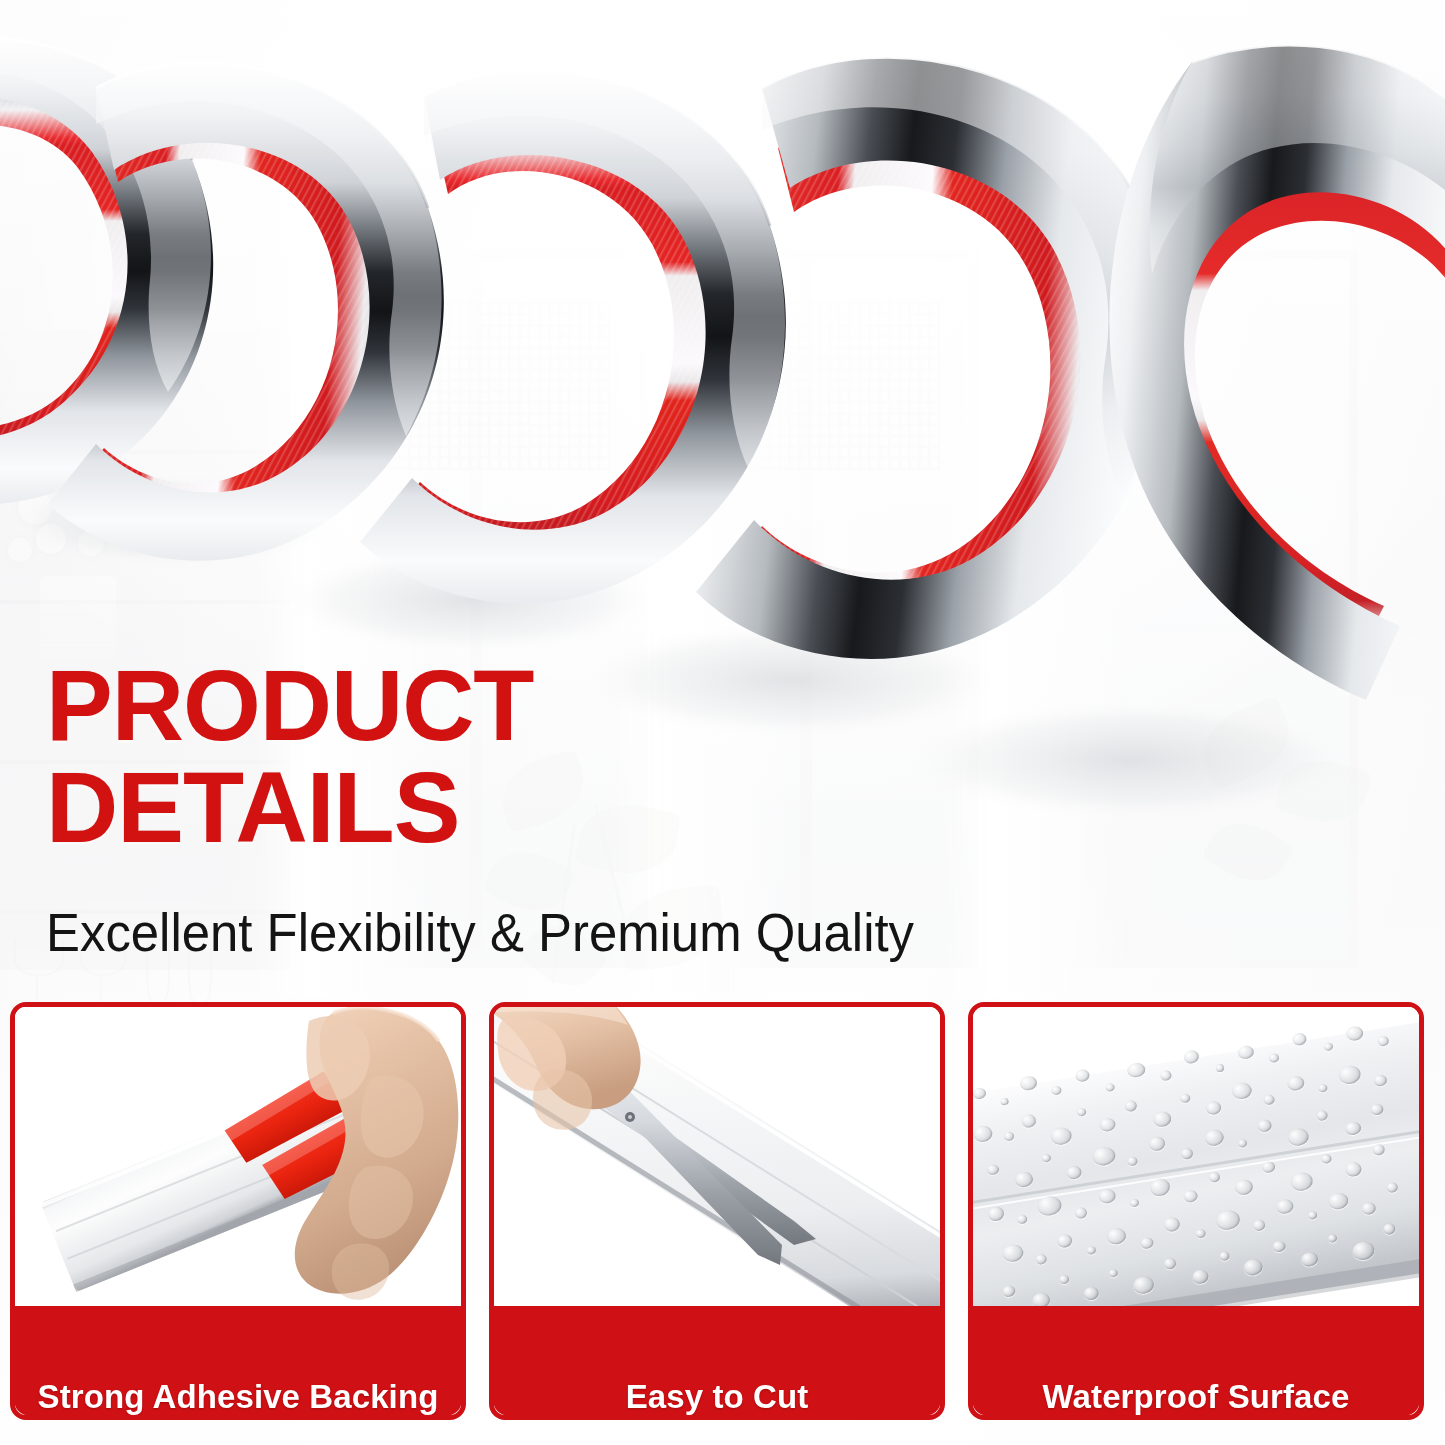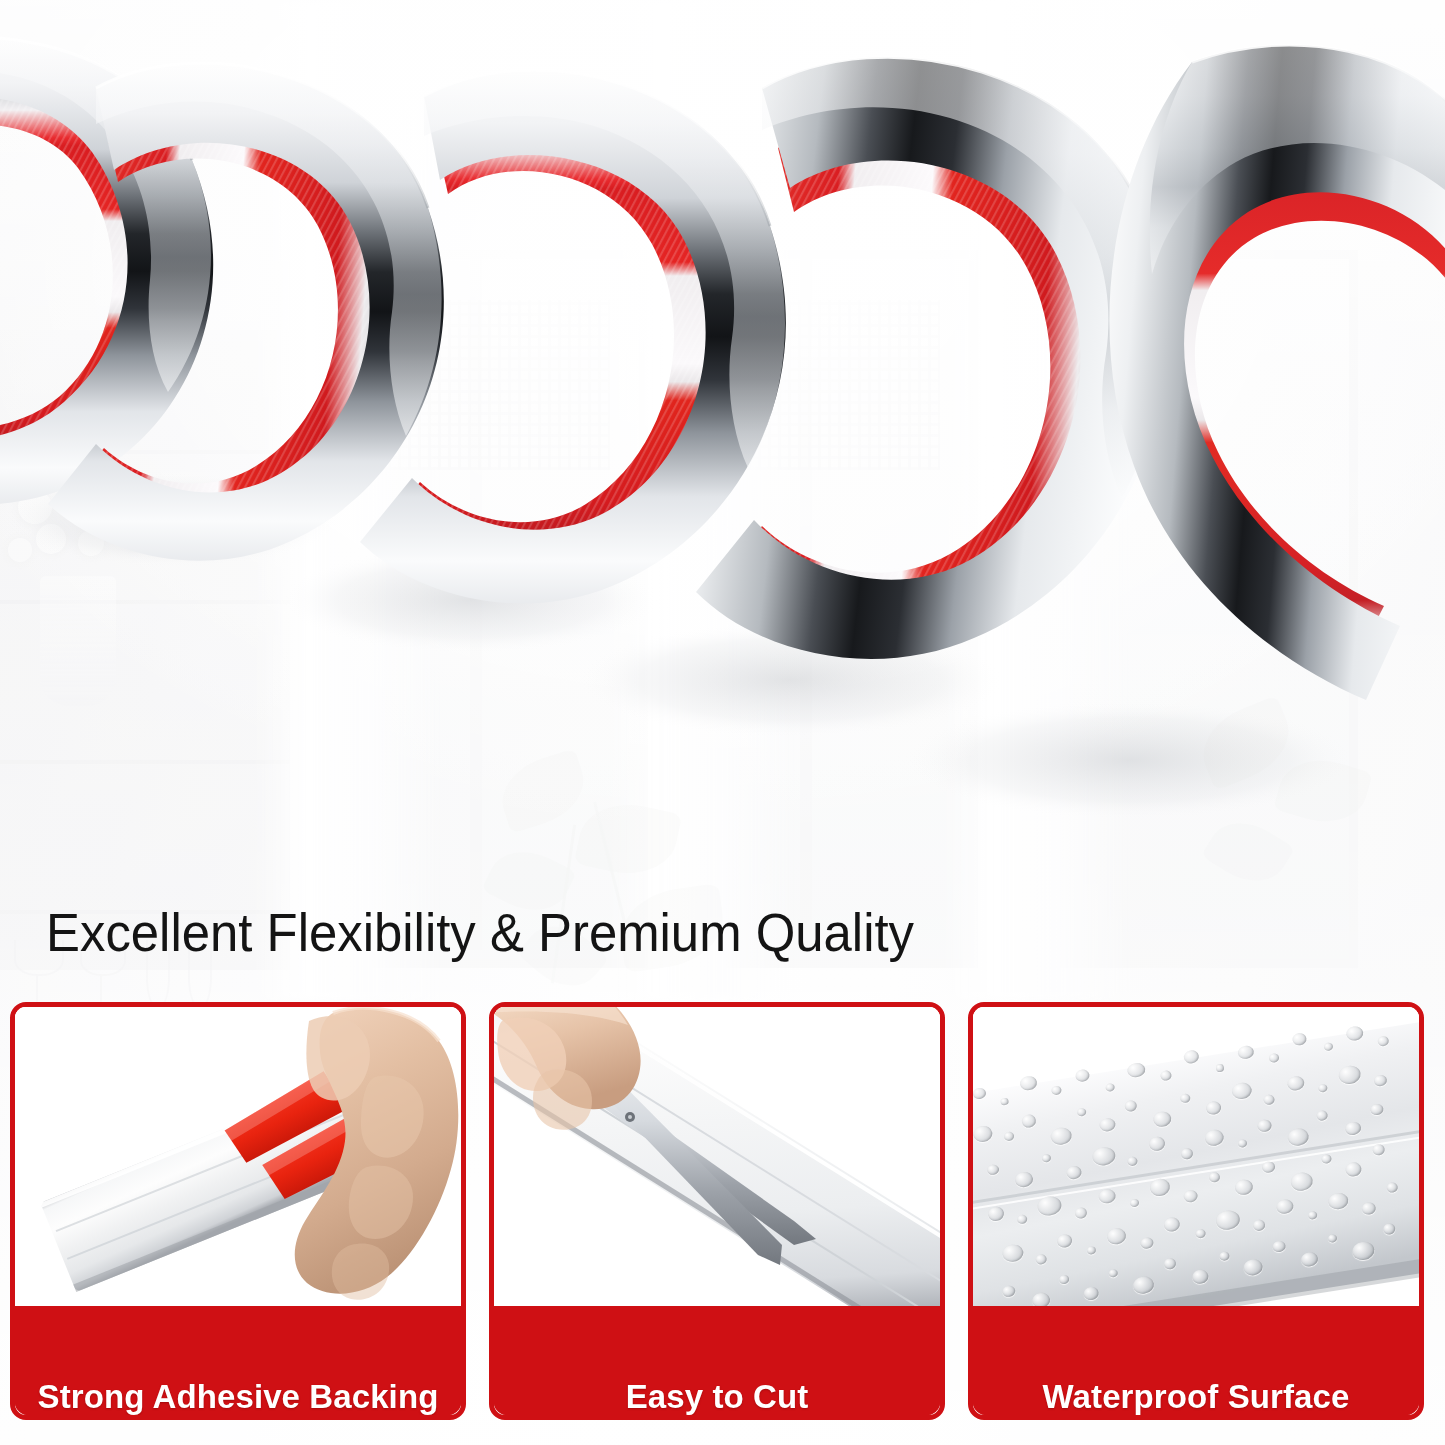--- a/index.html
+++ b/index.html
@@ -316,20 +316,24 @@
                  C 1252 534, 1326 594, 1400 626 L 1366 700
                  C 1262 656, 1172 572, 1134 466 C 1088 340, 1106 174, 1192 62 Z" fill="url(#chromeFace2)"></path>
         <path d="M 1192 62 C 1288 26, 1420 46, 1470 132 L 1470 214
                  C 1412 148, 1310 122, 1236 162 C 1194 186, 1166 226, 1152 274
                  C 1144 196, 1158 120, 1192 62 Z" fill="url(#chromeLight)" opacity=".5"></path>
         <path d="M 1192 62 C 1288 26, 1420 46, 1470 132" stroke="url(#edgeHi)" stroke-width="3" fill="none"></path>
       </g>
     </svg>
   </div>
 
+  <div class="headline">
+    <span class="hl">PRODUCT</span>
+    <span class="hl">DETAILS</span>
+  </div>
   <div class="subtitle">Excellent Flexibility &amp; Premium Quality</div>
 
   <div class="panels">
 
     <div class="panel p1">
       <div class="frame">
         <div class="photo">
           <svg width="446" height="318" viewBox="0 0 446 318">
             <defs>
               <linearGradient id="p1chrome" x1="0" y1="0" x2="0.15" y2="1">

